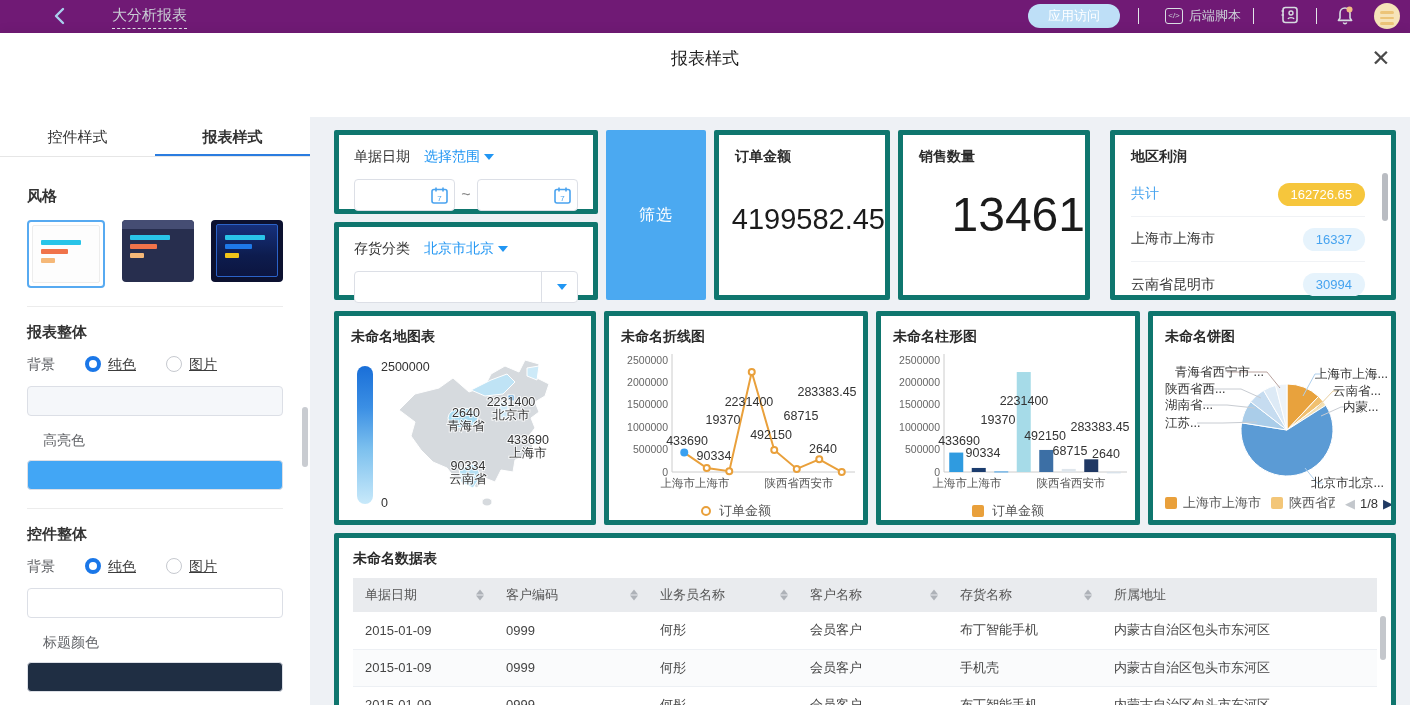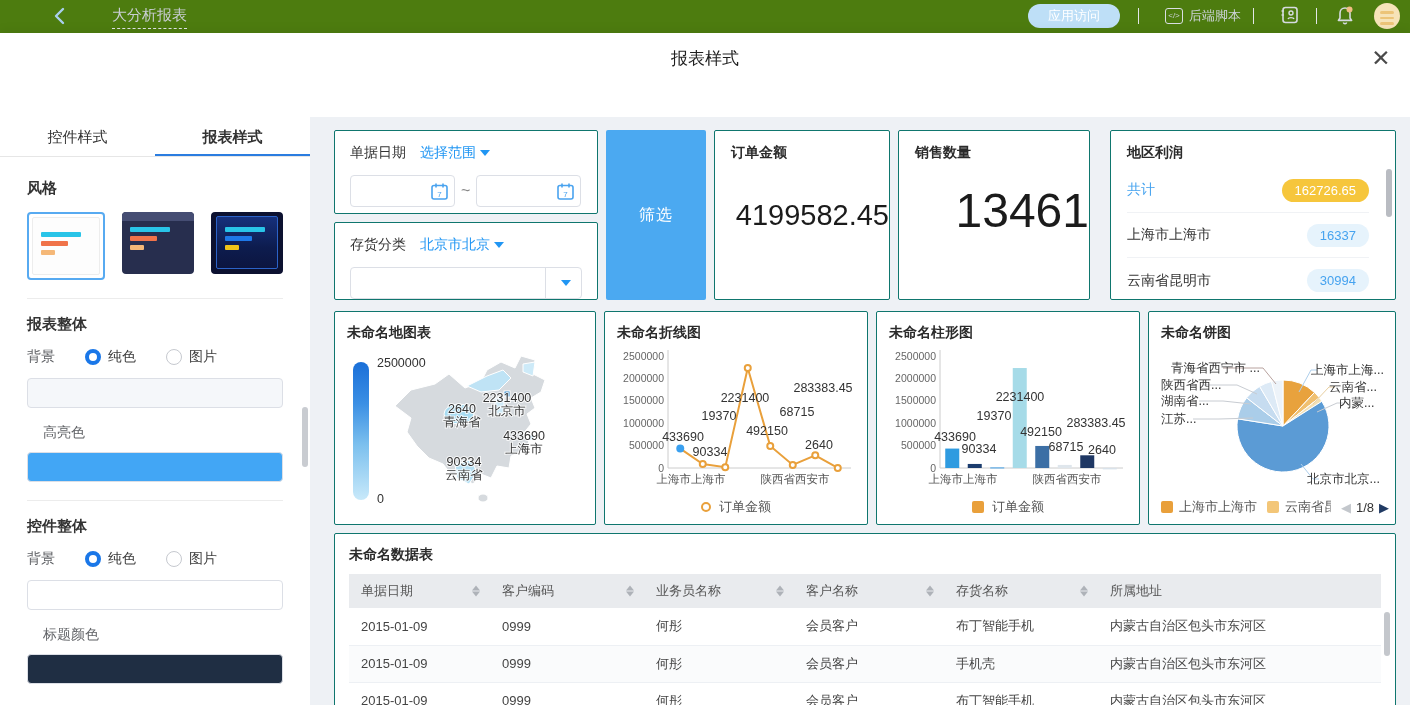--- a/index.html
+++ b/index.html
@@ -1,19 +1,19 @@
 <!DOCTYPE html>
 <html><head>
 <meta charset="utf-8">
 <style>
   html,body{margin:0;padding:0;width:1410px;height:705px;overflow:hidden;background:#fff;
     font-family:"Liberation Sans","DejaVu Sans",sans-serif;-webkit-font-smoothing:antialiased;}
   *{box-sizing:border-box;}
   
-  .topbar{position:absolute;left:0;top:0;width:1410px;height:33px;background:#4d7c0f;}
+  .topbar{position:absolute;left:0;top:0;width:1410px;height:33px;background:#701a75;}
   .tb-back{position:absolute;left:50px;top:6px;width:20px;height:20px;cursor:pointer;}
   .tb-title{position:absolute;left:112px;top:6px;font-size:15px;color:#c9ced4;
     border-bottom:1px dashed #dfe3e8;padding-bottom:3px;}
   .tb-pill{position:absolute;left:1028px;top:4px;width:92px;height:24px;border-radius:13px;
     background:#bedff7;color:#fff;font-size:13px;text-align:center;line-height:24px;}
   .tb-div{position:absolute;top:8px;width:1px;height:16px;background:#e3e6e9;}
   .tb-script{position:absolute;left:1165px;top:7px;font-size:13px;color:#ccd2d8;display:flex;align-items:center;gap:6px;}
   .code-badge{display:inline-block;width:18px;height:16px;border:1px solid #d9dee3;border-radius:3px;
     font-size:8px;line-height:14px;text-align:center;color:#ccd2d8;}
   .tb-icon{position:absolute;top:5px;}
@@ -26,21 +26,21 @@
   .modal-header{position:relative;height:51px;}
   .modal-title{text-align:center;line-height:51px;font-size:17px;color:#1f1f1f;}
   .modal-close{position:absolute;right:16px;top:13px;width:26px;height:26px;font-size:23px;line-height:24px;
     text-align:center;color:#4a4a4a;cursor:pointer;}
   
   .sidebar{position:absolute;left:0;top:84px;width:310px;height:621px;background:#fff;overflow:hidden;}
   .tabs{display:flex;height:40px;border-bottom:1px solid #e6e6e6;}
   .tab{flex:1;text-align:center;line-height:39px;font-size:15px;color:#333;cursor:pointer;}
   .tab.active{font-weight:bold;border-bottom:2px solid #2b7de0;}
   .side-body{position:relative;padding:18px 27px 0 27px;}
-  .sec-title{font-size:15px;font-weight:bold;color:#333;margin:4px 0 14px 0;}
+  .sec-title{font-size:15px;font-weight:bold;color:#333;margin:12px 0 14px 0;}
   .theme-labels{display:flex;gap:38px;font-size:14px;color:#999;margin-bottom:10px;}
   .themes{display:flex;gap:17px;align-items:flex-start;}
   .theme{width:72px;height:62px;border-radius:4px;overflow:hidden;cursor:pointer;position:relative;}
   .theme.sel{width:78px;height:68px;border:2px solid #57aaf1;padding:3px;background:#fff;}
   .tinner{width:100%;height:100%;border-radius:2px;position:relative;overflow:hidden;}
   .t-light{background:#fdfdfd;border:1px solid #ededed;}
   .t-dark{background:#272e4e;}
   .t-trans{background:#0c1130;}
   .t-dark .hdr{height:9px;background:#454d73;}
   .t-trans .panel{position:absolute;inset:4px 5px 5px 5px;border:1px solid #2b62c8;border-radius:2px;
@@ -50,29 +50,29 @@
   .b-org{background:#f0734a;width:27px;}
   .b-peach{background:#f5b878;width:14px;}
   .b-blue{background:#1e78e8;width:27px;}
   .b-yel{background:#f0c419;width:14px;}
   .t-light .bar:first-child{margin-top:14px;}
   .t-dark .bar-wrap{margin-top:6px;}
   .t-trans .panel .bar:first-child{margin-top:10px;}
   .divider{border:none;border-top:1px solid #ececec;margin:18px 0 16px 0;}
   .form-row{display:flex;align-items:center;font-size:14px;color:#606266;margin-bottom:12px;}
   .form-row .lbl{width:58px;}
-  .radio{display:inline-flex;align-items:center;margin-right:30px;cursor:pointer;color:#3c3c3c;}
+  .radio{display:inline-flex;align-items:flex-start;margin-right:30px;cursor:pointer;color:#3c3c3c;text-decoration:underline;}
   .rdot{width:16px;height:16px;border-radius:50%;margin-right:7px;border:1px solid #c6c9cf;background:#fff;}
   .rdot.on{border:4.5px solid #1a77e8;}
   .swatch{height:30px;border:1px solid #dcdfe6;border-radius:4px;margin-bottom:16px;cursor:pointer;}
   .side-label{font-size:14px;color:#606266;margin:2px 0 10px 16px;}
   .side-scroll{position:absolute;right:2px;top:250px;width:6px;height:60px;border-radius:3px;background:#c9ccd1;}
   
   .main{position:absolute;left:310px;top:84px;width:1100px;height:621px;background:#eef1f5;overflow:hidden;}
-  .card{position:absolute;background:#fff;border:1px solid #0f766e;border-radius:2px;}
+  .card{position:absolute;background:#fff;border:5px solid #0f766e;border-radius:2px;}
   .card-title{font-size:14px;font-weight:600;color:#2b2b2b;}
   
   .fcard{padding:13px 15px;}
   .flink{color:#2196f3;font-size:14px;margin-left:10px;cursor:pointer;}
   .caret{display:inline-block;width:0;height:0;border-left:5px solid transparent;border-right:5px solid transparent;
     border-top:6px solid #2196f3;vertical-align:middle;margin-left:4px;}
   .frow{display:flex;align-items:center;margin-top:13px;}
   .din{position:relative;width:105px;height:32px;border:1px solid #dcdfe6;border-radius:4px;background:#fff;}
   .cal{position:absolute;right:5px;top:6px;}
   .tilde{margin:0 6px;color:#888;}
@@ -453,21 +453,21 @@
           <text x="146" y="141">北京市北京...</text>
         </g>
       </svg>
       <div class="pie-legend">
         <span class="item">
           <span class="lg-sq"></span>
           <span>上海市上海市</span>
         </span>
         <span class="item">
           <span class="lg-sq lg-sq2"></span>
-          <span class="clip">云南省昆</span>
+          <span class="clip">陕西省西</span>
         </span>
         <span class="pgn">
           <span class="arrow-l">◀</span>
           <span>1/8</span>
           <span class="arrow-r">▶</span>
         </span>
       </div>
     </div>
 
     <div class="card tbl-card" style="left:24px;top:416px;width:1062px;height:190px;overflow:hidden">

